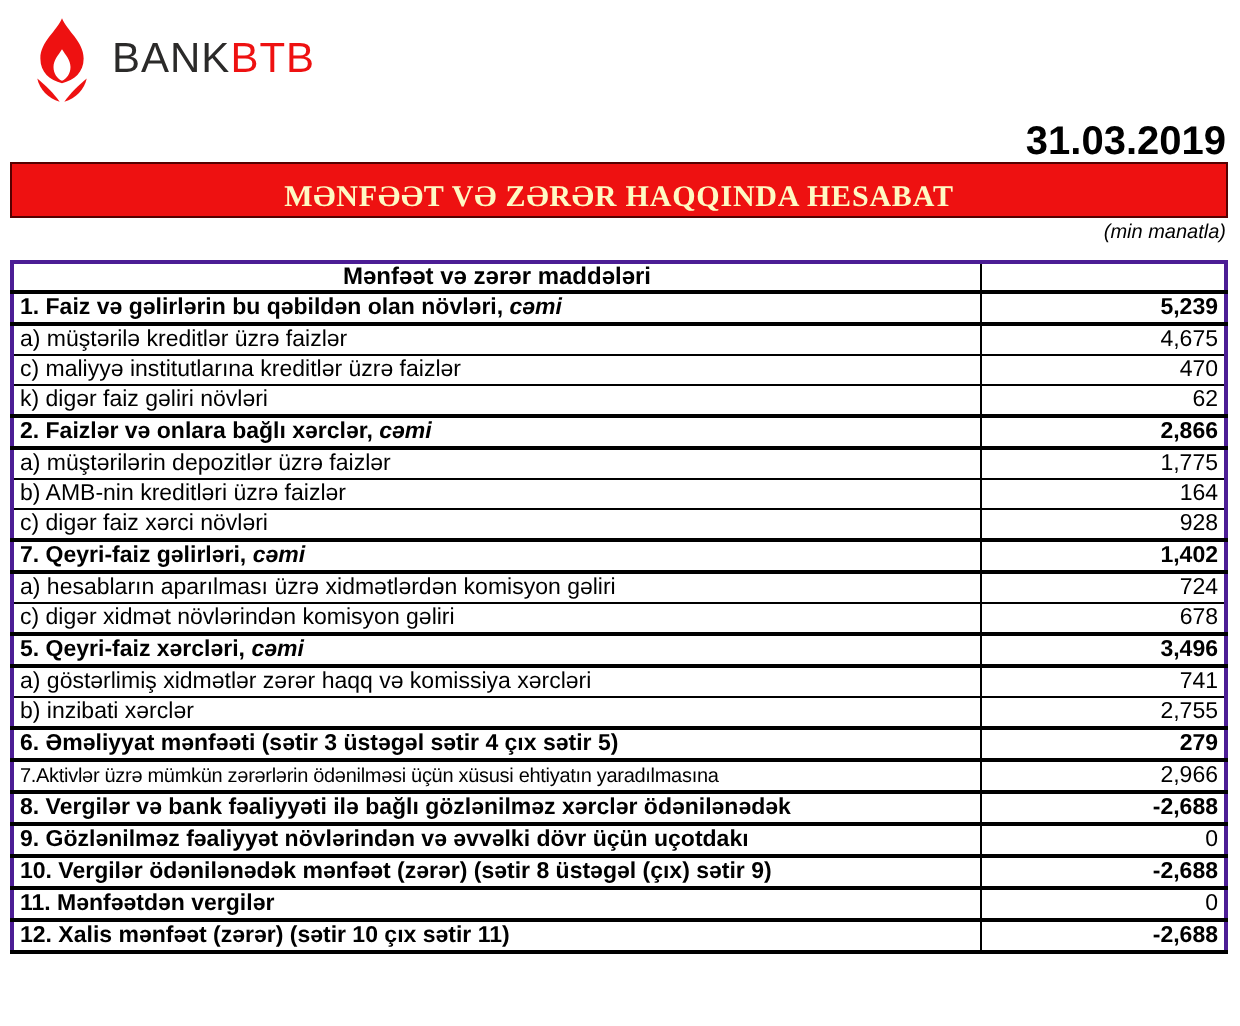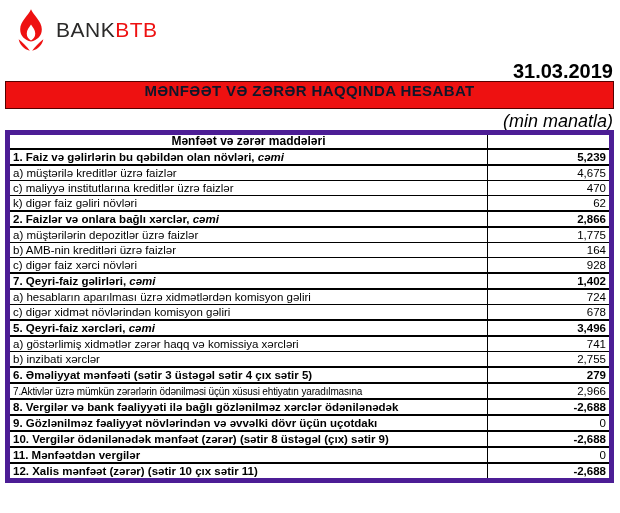--- a/index.html
+++ b/index.html
@@ -16,34 +16,34 @@
   .logo-text{font-size:21px;font-weight:400;letter-spacing:.5px;color:#2b2a29;}
   .logo-text .btb{color:#ee1111;}
 
   
   .date{position:absolute;top:60px;right:7px;font-size:20px;font-weight:bold;}
 
   
   .banner{
     position:absolute;top:81px;left:5px;width:607px;height:26px;
     background:#ee1111;border:1px solid #550000;
-    display:flex;align-items:flex-start;justify-content:center;
-    color:#0f172a;font-weight:bold;font-size:15px;letter-spacing:.4px;
+    display:flex;align-items:flex-end;justify-content:center;
+    color:#fef9c3;font-weight:bold;font-size:15px;letter-spacing:.4px;font-family:Liberation Serif, serif;
   }
 
   
-  .unit-note{position:absolute;top:111px;right:7px;font-size:18px;font-style:italic;}
+  .unit-note{position:absolute;top:111px;right:7px;font-size:10px;font-style:italic;}
 
   
   table.pl{
     position:absolute;top:130px;left:5px;width:609px;
     border-collapse:collapse;table-layout:fixed;
     font-size:11.5px;
   }
-  table.pl{border:5px solid #4c1d95;}
+  table.pl{border:2px solid #4c1d95;}
   table.pl th,table.pl td{border:1px solid #000;padding:0 3px;height:14px;line-height:13px;overflow:hidden;white-space:nowrap;}
   table.pl th{font-weight:bold;text-align:center;font-size:12px;height:13px;}
   table.pl th.vcol,table.pl td.value{width:115px;}
   td.value{text-align:right;padding-right:4px;}
   tr.row-total td{font-weight:bold;border-top:2px solid #000;border-bottom:2px solid #000;}
   tr.row-total td.value.reg{font-weight:normal;}
   tr.row-sub td,tr.row-plain td{font-weight:normal;}
   tr.row-plain td.label span{font-size:10px;letter-spacing:-.15px;}
   td.label i{font-style:italic;}
 </style>

